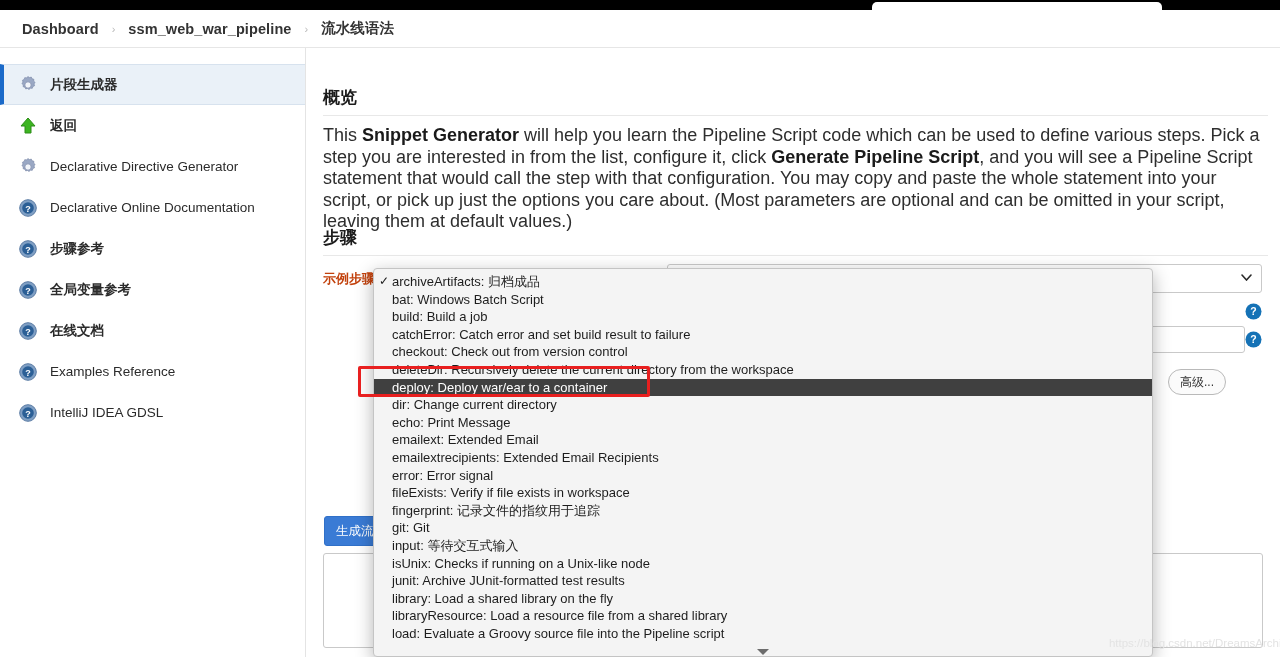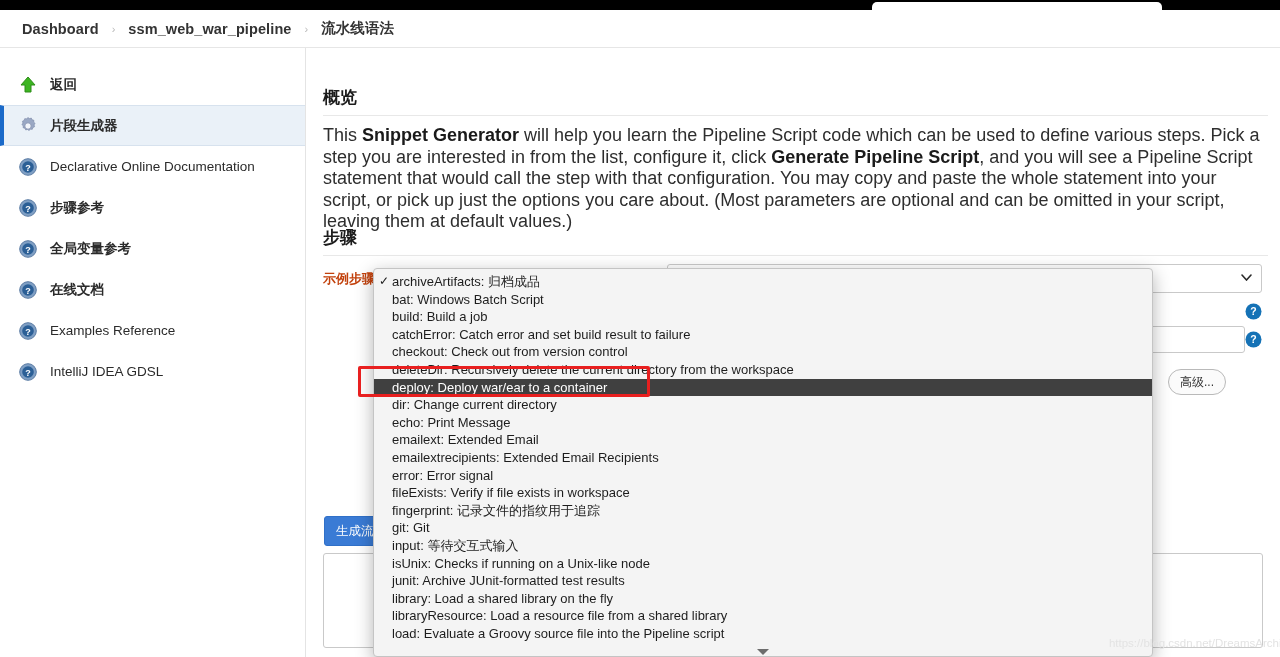--- a/index.html
+++ b/index.html
@@ -282,35 +282,42 @@
   <div class="breadcrumb-bar">
     <span class="crumb">Dashboard</span>
     <span class="crumb-sep">›</span>
     <span class="crumb">ssm_web_war_pipeline</span>
     <span class="crumb-sep">›</span>
     <span class="crumb cn">流水线语法</span>
   </div>
 
   <div class="sidebar">
 
-    <div class="side-item">
-      <svg class="side-icon" viewBox="0 0 20 20">
-        <path d="M10 2 L17 10 L13 10 L13 17 L7 17 L7 10 L3 10 Z" fill="#3cb521" stroke="#2d8c18" stroke-width="1"></path>
-      </svg>
-      <span class="side-label cn">返回</span>
-    </div>
-
     <div class="side-item selected">
       <svg class="side-icon" viewBox="0 0 20 20">
         <path d="M10 1.6 l1.5 1.0 1.8-.5 .8 1.7 1.8 .5 -.2 1.9 1.4 1.2 -1.1 1.5 .6 1.8 -1.7 .8 -.6 1.8 -1.9 -.1 -1.4 1.3 -1.5-1.1 -1.8 .5 -.8-1.7 -1.8-.5 .2-1.9 -1.4-1.2 1.1-1.5 -.6-1.8 1.7-.8 .6-1.8 1.9 .1z" fill="#9aa8c4" stroke="#7f8cab" stroke-width=".7"></path>
         <circle cx="10" cy="10" r="3.2" fill="#f2f5fa" stroke="#7f8cab" stroke-width=".8"></circle>
       </svg>
       <span class="side-label cn">片段生成器</span>
     </div>
 
+    <div class="side-item">
+      <svg class="side-icon" viewBox="0 0 20 20">
+        <path d="M10 2 L17 10 L13 10 L13 17 L7 17 L7 10 L3 10 Z" fill="#3cb521" stroke="#2d8c18" stroke-width="1"></path>
+      </svg>
+      <span class="side-label cn">返回</span>
+    </div>
+
+    <div class="side-item">
+      <svg class="side-icon" viewBox="0 0 20 20">
+        <path d="M10 1.6 l1.5 1.0 1.8-.5 .8 1.7 1.8 .5 -.2 1.9 1.4 1.2 -1.1 1.5 .6 1.8 -1.7 .8 -.6 1.8 -1.9 -.1 -1.4 1.3 -1.5-1.1 -1.8 .5 -.8-1.7 -1.8-.5 .2-1.9 -1.4-1.2 1.1-1.5 -.6-1.8 1.7-.8 .6-1.8 1.9 .1z" fill="#9aa8c4" stroke="#7f8cab" stroke-width=".7"></path>
+        <circle cx="10" cy="10" r="3.2" fill="#f2f5fa" stroke="#7f8cab" stroke-width=".8"></circle>
+      </svg>
+      <span class="side-label">Declarative Directive Generator</span>
+    </div>
 
     <div class="side-item">
       <svg class="side-icon" viewBox="0 0 20 20">
         <circle cx="10" cy="10" r="8.3" fill="#7f9fc4" stroke="#5a7ba4" stroke-width="1"></circle>
         <circle cx="10" cy="10" r="5.8" fill="#2b5f96"></circle>
         <text x="10" y="14" font-size="9" fill="#ffffff" text-anchor="middle" font-family="Liberation Sans, sans-serif" font-weight="bold">?</text>
       </svg>
       <span class="side-label">Declarative Online Documentation</span>
     </div>
 

